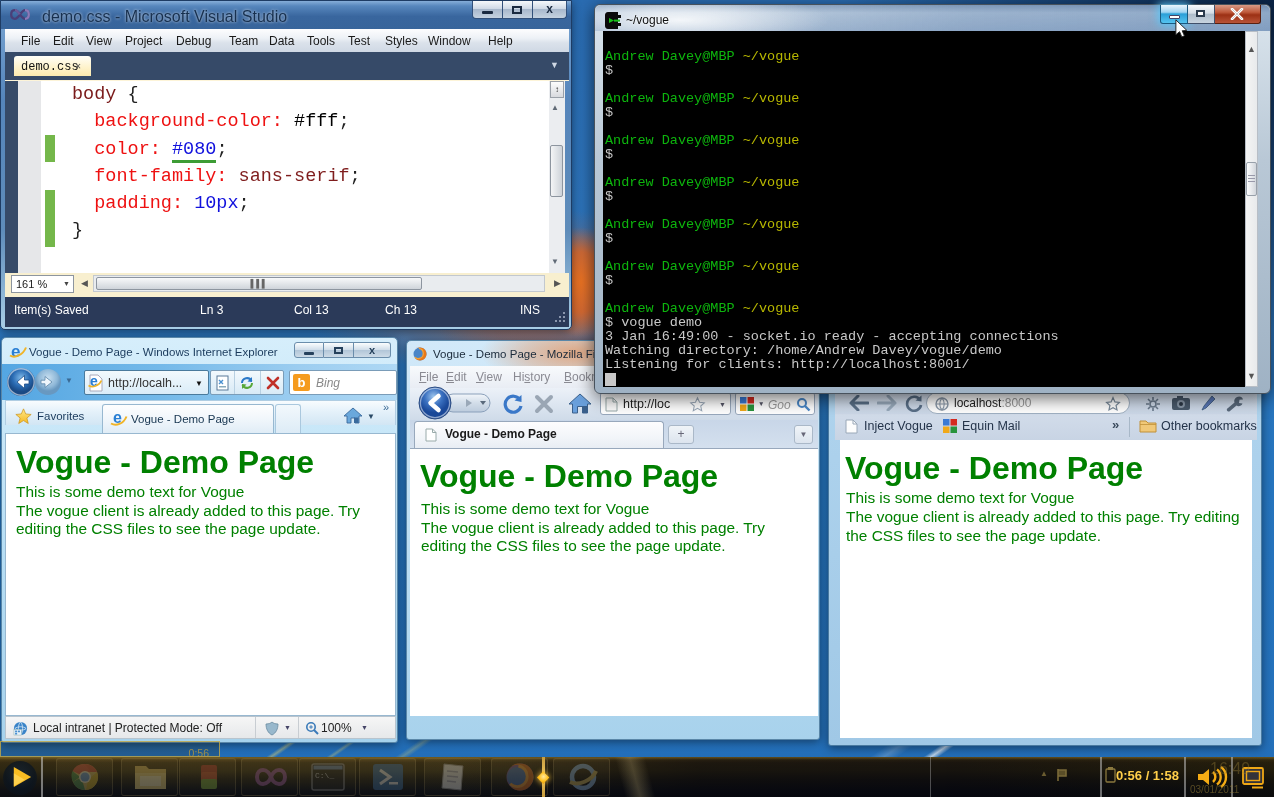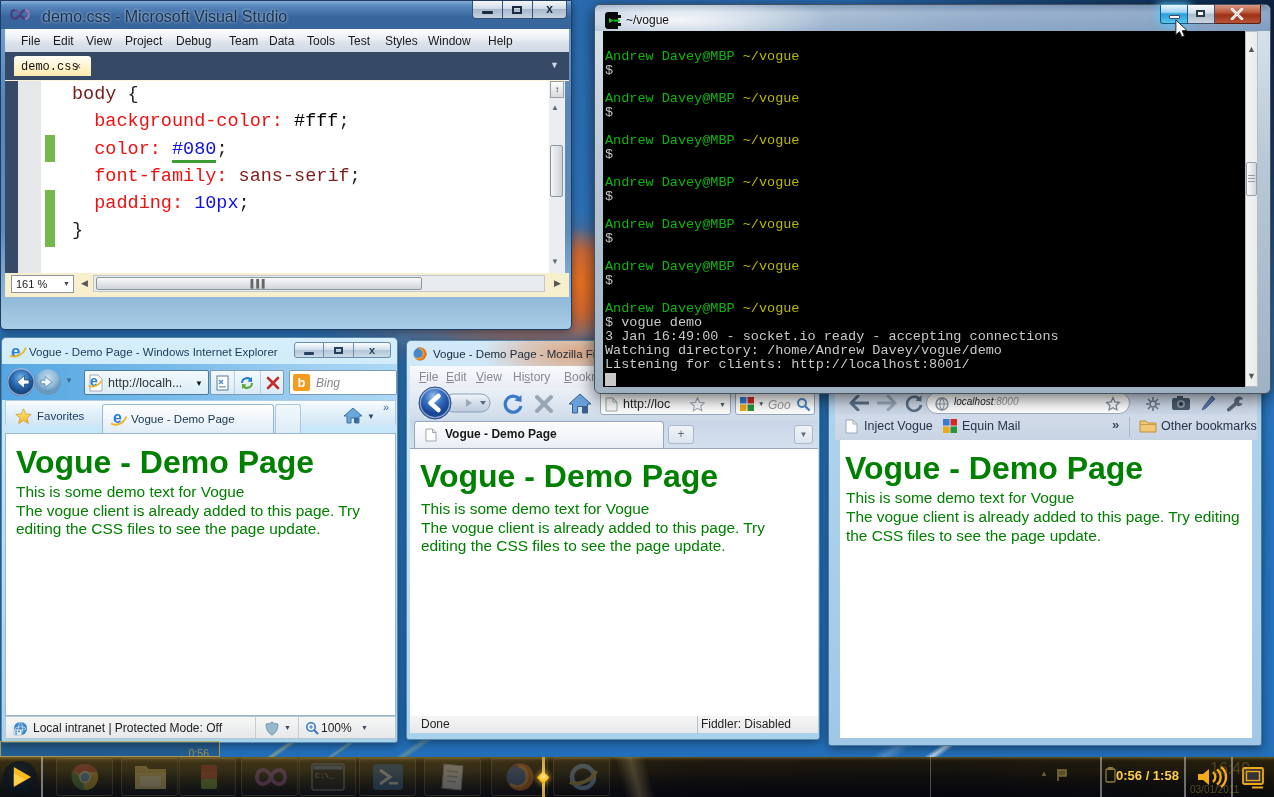--- a/index.html
+++ b/index.html
@@ -96,20 +96,37 @@
         <span style="position:absolute;left:4px;top:2px;">161 %</span>
         <span style="position:absolute;right:3px;top:4px;font-size:7px;color:#444;">▼</span>
       </div>
     <div style="position:absolute; left:76px; top:5px; font-size:9px; color:#555;">◀</div>
     <div style="position:absolute; left:88px; top:2px; width:452px; height:17px; background:#e9ecef; border:1px solid #c2c8cf;">
       <div style="position:absolute; left:2px; top:1px; width:326px; height:13px; background:linear-gradient(180deg,#f8f9fa,#cfd4da); border:1px solid #8d959f; border-radius:2px; text-align:center; font-size:8px; color:#666; line-height:12px;">▌▌▌</div>
     </div>
     <div style="position:absolute; right:8px; top:5px; font-size:9px; color:#555;">▶</div>
   </div>
 
+  <div style="position:absolute; left:4px; top:296px; width:564px; height:30px; background:#2b3a59; color:#fff; font-size:12px;">
+    <span style="position:absolute;left:9px;top:6px;">Item(s) Saved</span>
+    <span style="position:absolute;left:195px;top:6px;">Ln 3</span>
+    <span style="position:absolute;left:289px;top:6px;">Col 13</span>
+    <span style="position:absolute;left:380px;top:6px;">Ch 13</span>
+    <span style="position:absolute;left:515px;top:6px;">INS</span>
+    <svg style="position:absolute;right:3px;bottom:3px;" width="12" height="12">
+        <g fill="#8a96ad">
+          <rect x="9" y="0" width="2" height="2"></rect>
+          <rect x="9" y="4" width="2" height="2"></rect>
+          <rect x="9" y="8" width="2" height="2"></rect>
+          <rect x="5" y="4" width="2" height="2"></rect>
+          <rect x="5" y="8" width="2" height="2"></rect>
+          <rect x="1" y="8" width="2" height="2"></rect>
+        </g>
+      </svg>
+  </div>
 </div>
 
 <div id="ie" class="win" style="left:1px; top:337px; width:397px; height:406px; background:linear-gradient(180deg,#d6eefb 0%,#b8dff5 50%,#a6d2ec 100%); border:1px solid #5a87a8; border-radius:5px 5px 3px 3px;">
 
   <div style="position:absolute;left:7px;top:4px;width:18px;height:19px;">
     <span style="position:absolute;left:2px;top:0px;font-size:17px;font-weight:bold;color:#2a7fd4;font-family:'Liberation Sans',sans-serif;">e</span>
     <svg style="position:absolute;left:0;top:0;" width="18" height="19" viewBox="0 0 18 19">
         <path d="M1 13.5 C6 16.5 14 13 17 5.5" fill="none" stroke="#f0b428" stroke-width="2"></path>
       </svg>
   </div>
@@ -337,25 +354,20 @@
     </div>
     <div style="position:absolute;left:258px;top:5px;width:26px;height:19px;background:linear-gradient(180deg,#f0f4f8,#dce4ee);border:1px solid #aab8c8;border-radius:3px;text-align:center;color:#667;font-size:12px;line-height:17px;">+</div>
     <div style="position:absolute;right:5px;top:5px;width:19px;height:19px;background:linear-gradient(180deg,#f0f4f8,#dce4ee);border:1px solid #aab8c8;border-radius:3px;text-align:center;color:#667;font-size:8px;line-height:17px;">▼</div>
   </div>
 
   <div style="position:absolute;left:3px;top:107px;width:408px;height:268px;background:#fff;border-top:1px solid #98a8bc;">
     <div style="position:absolute;left:10px;top:9px;font-size:32px;font-weight:bold;color:#008000;">Vogue - Demo Page</div>
     <div style="position:absolute;left:11px;top:51px;font-size:15.4px;color:#008000;line-height:18.7px;">This is some demo text for Vogue<br>The vogue client is already added to this page. Try<br>editing the CSS files to see the page update.</div>
   </div>
 
-  <div style="position:absolute;left:3px;top:375px;width:408px;height:17px;background:linear-gradient(180deg,#f5f5f5,#e7e8ea);font-size:12px;color:#222;">
-    <span style="position:absolute;left:11px;top:1px;">Done</span>
-    <div style="position:absolute;right:120px;top:0;width:1px;height:100%;background:#b8c4d2;"></div>
-    <span style="position:absolute;right:27px;top:1px;">Fiddler: Disabled</span>
-  </div>
 </div>
 
 <div id="cr" class="win" style="left:828px; top:362px; width:434px; height:384px; background:linear-gradient(180deg,#b0d4ee 0%,#a0c8e6 100%); border:1px solid #4a7aa0; border-radius:5px 5px 3px 3px;">
 
   <div style="position:absolute;left:6px;top:22px;width:422px;height:29px;background:linear-gradient(180deg,#d8e2ef,#ccd8e8);border-radius:4px 4px 0 0;">
     <svg style="position:absolute;left:14px;top:10px;" width="20" height="16" viewBox="0 0 20 16">
         <path d="M9 1 L2 8 L9 15 M2 8 L19 8" fill="none" stroke="#5a7088" stroke-width="3" stroke-linecap="round" stroke-linejoin="round"></path>
       </svg>
     <svg style="position:absolute;left:42px;top:10px;" width="20" height="16" viewBox="0 0 20 16">
         <path d="M11 1 L18 8 L11 15 M18 8 L1 8" fill="none" stroke="#98aabc" stroke-width="3" stroke-linecap="round" stroke-linejoin="round"></path>
@@ -363,21 +375,21 @@
     <svg style="position:absolute;left:70px;top:9px;" width="18" height="18" viewBox="0 0 18 18">
         <path d="M15 6 A7 7 0 1 0 16 11" fill="none" stroke="#5a7088" stroke-width="2.6"></path>
         <path d="M16.5 1.5 L16.5 7.5 L10.5 6.5 Z" fill="#5a7088"></path>
       </svg>
 
     <div style="position:absolute;left:91px;top:7px;width:204px;height:22px;background:#fff;border:1px solid #a0b0c2;border-radius:11px;">
       <svg style="position:absolute;left:8px;top:4px;" width="14" height="14" viewBox="0 0 14 14">
           <circle cx="7" cy="7" r="6" fill="none" stroke="#8a98a8" stroke-width="1.4"></circle>
           <path d="M1 7 L13 7 M7 1 C4 4 4 10 7 13 C10 10 10 4 7 1" fill="none" stroke="#8a98a8" stroke-width="1.1"></path>
         </svg>
-      <span style="position:absolute;left:27px;top:3px;font-size:10px;color:#222;font-style:italic;">localhost<span style="color:#999">:8000</span></span>
+      <span style="position:absolute;left:27px;top:3px;font-size:12px;color:#222;">localhost<span style="color:#999">:8000</span></span>
       <svg style="position:absolute;right:8px;top:3px;" width="16" height="16" viewBox="0 0 20 20">
           <path d="M10 2 L12.4 7.4 L18 8 L13.8 11.8 L15 17.4 L10 14.6 L5 17.4 L6.2 11.8 L2 8 L7.6 7.4 Z" fill="none" stroke="#7a8a9a" stroke-width="1.5"></path>
         </svg>
     </div>
 
     <svg style="position:absolute;left:309px;top:10px;" width="18" height="18" viewBox="0 0 18 18">
         <circle cx="9" cy="9" r="3" fill="none" stroke="#6a7a8c" stroke-width="1.6"></circle>
         <path d="M9 2 L9 5 M9 13 L9 16 M2 9 L5 9 M13 9 L16 9 M4 4 L6.2 6.2 M11.8 11.8 L14 14 M14 4 L11.8 6.2 M6.2 11.8 L4 14" stroke="#6a7a8c" stroke-width="1.6"></path>
       </svg>
     <svg style="position:absolute;left:336px;top:11px;" width="20" height="15" viewBox="0 0 20 15">

